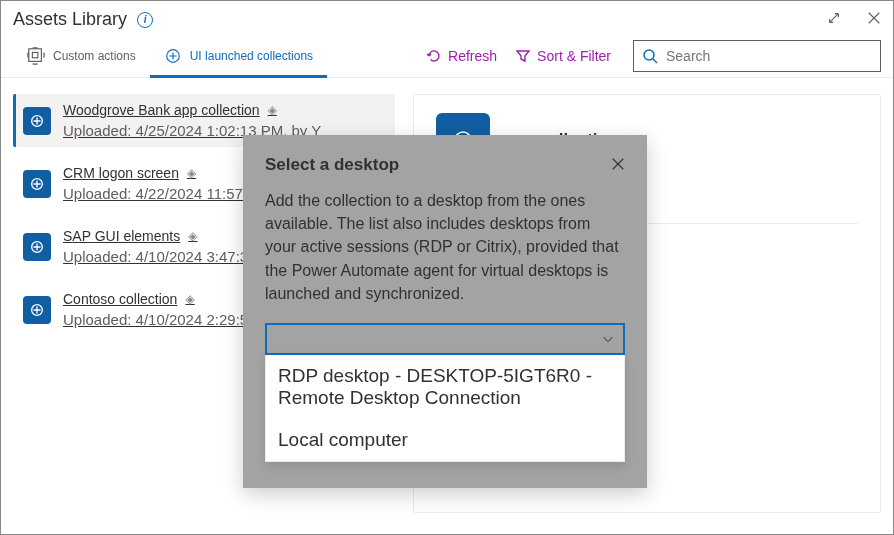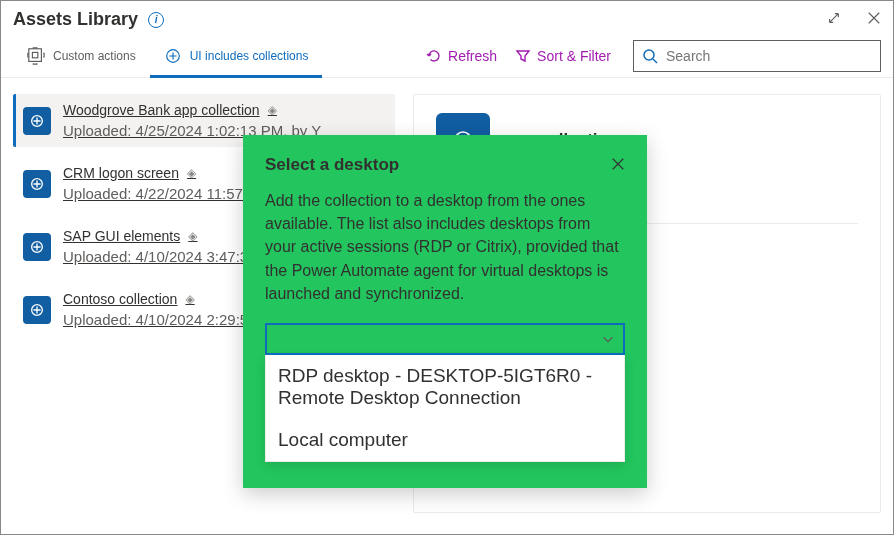--- a/index.html
+++ b/index.html
@@ -1,19 +1,19 @@
 <!DOCTYPE html>
 <html><head>
 <meta charset="utf-8">
 <style>
   * { box-sizing: border-box; margin: 0; padding: 0; font-family: "Segoe UI", -apple-system, sans-serif; }
   body { width: 894px; height: 535px; background: #fff; border: 1px solid #888; overflow: hidden; position: relative; font-size: 13px; color: #323130; }
   
   .titlebar { display: flex; align-items: center; padding: 8px 12px 4px 12px; }
-  .titlebar h1 { font-size: 18px; font-weight: 700; margin-right: 10px; }
+  .titlebar h1 { font-size: 18px; font-weight: 400; margin-right: 10px; }
   .info-icon { width: 16px; height: 16px; border: 1.3px solid #0f6cbd; border-radius: 50%; color: #0f6cbd; font-size: 10px; display: flex; align-items: center; justify-content: center; font-style: italic; font-weight: bold; }
   .win-ctrls { margin-left: auto; display: flex; gap: 26px; align-items: center; color: #605e5c; }
   .win-ctrls svg { width: 14px; height: 14px; }
   
   .toolbar { display: flex; align-items: center; padding: 0 12px; border-bottom: 1px solid #edebe9; height: 44px; }
   .tab { display: flex; align-items: center; gap: 8px; padding: 0 14px; height: 44px; cursor: pointer; font-size: 12px; color: #605e5c; }
   .tab.active { color: #0f6cbd; border-bottom: 3px solid #0f6cbd; font-weight: 400; padding-top:3px;}
   .tab svg { width: 18px; height: 18px; }
   .actions { margin-left: auto; display: flex; align-items: center; gap: 18px; }
   .action-btn { display: flex; align-items: center; gap: 6px; color: #a21caf; font-size: 14px; cursor: pointer; }
@@ -36,21 +36,21 @@
   
   .right-pane { flex: 1; border: 1px solid #edebe9; border-radius: 2px; padding: 18px 22px; }
   .rp-header { display: flex; align-items: center; gap: 14px; }
   .rp-icon { width: 54px; height: 54px; background: #115ea3; border-radius: 6px; display:flex; align-items:center; justify-content:center;}
   .rp-icon svg { width:24px; height:24px; color:#fff; stroke:#fff;}
   .rp-title { font-size: 17px; font-weight: 600; }
   .rp-divider { border: none; border-top: 1px solid #edebe9; margin: 56px 0 14px 0; }
   .rp-label { font-size: 13px; color: #605e5c; }
   .rp-value { font-size: 14px; color: #323130; margin-top: 2px;}
   
-  .modal { position: absolute; left: 242px; top: 134px; width: 404px; background: #22c55e; box-shadow: 0 6px 20px rgba(0,0,0,0.2); padding: 20px 22px 26px 22px; }
+  .modal { position: absolute; left: 242px; top: 134px; width: 404px; background: #a3a3a3; box-shadow: 0 6px 20px rgba(0,0,0,0.2); padding: 20px 22px 26px 22px; }
   .modal-head { display: flex; align-items: center; justify-content: space-between; margin-bottom: 14px;}
   .modal-title { font-size: 17px; font-weight: 600; }
   .modal-close { cursor: pointer; }
   .modal-close svg { width: 14px; height: 14px; }
   .modal-desc { font-size: 16px; color: #323130; line-height: 1.45; margin-bottom: 18px; margin-top: 9px; }
   .combo { width: 100%; height: 32px; border: 2px solid #0f6cbd; display: flex; align-items: center; justify-content: flex-end; padding: 0 8px; cursor: pointer; }
   .combo svg { width: 14px; height: 14px; color: #605e5c; }
   .dropdown { border: 1px solid #edebe9; border-top:none; box-shadow: 0 4px 10px rgba(0,0,0,0.12); background:#fff;}
   .dropdown-item { padding: 10px 12px; font-size: 19px; cursor: pointer; }
 </style>
@@ -81,21 +81,21 @@
         <path d="M7 2 v-1 h4 v1 M2 7 h-1 v4 h1 M18 7 h1 v4 h-1 M7 18 v1 h4 v-1"></path>
         <rect x="6" y="6" width="6" height="6"></rect>
       </svg>
     <span>Custom actions</span>
   </div>
   <div class="tab active">
     <svg viewBox="0 0 20 20" fill="none" stroke="currentColor" stroke-width="1.3">
         <circle cx="10" cy="10" r="7"></circle>
         <path d="M10 6 v8 M6 10 h8"></path>
       </svg>
-    <span>UI includes collections</span>
+    <span>UI launched collections</span>
   </div>
   <div class="actions">
     <div class="action-btn">
       <svg viewBox="0 0 16 16" fill="none" stroke="currentColor" stroke-width="1.4">
           <path d="M3 8 a5 5 0 1 1 1.5 3.5 M3 8 l-2 -2 M3 8 l2 -2"></path>
         </svg>
       <span>Refresh</span>
     </div>
     <div class="action-btn">
       <svg viewBox="0 0 16 16" fill="none" stroke="currentColor" stroke-width="1.4">

